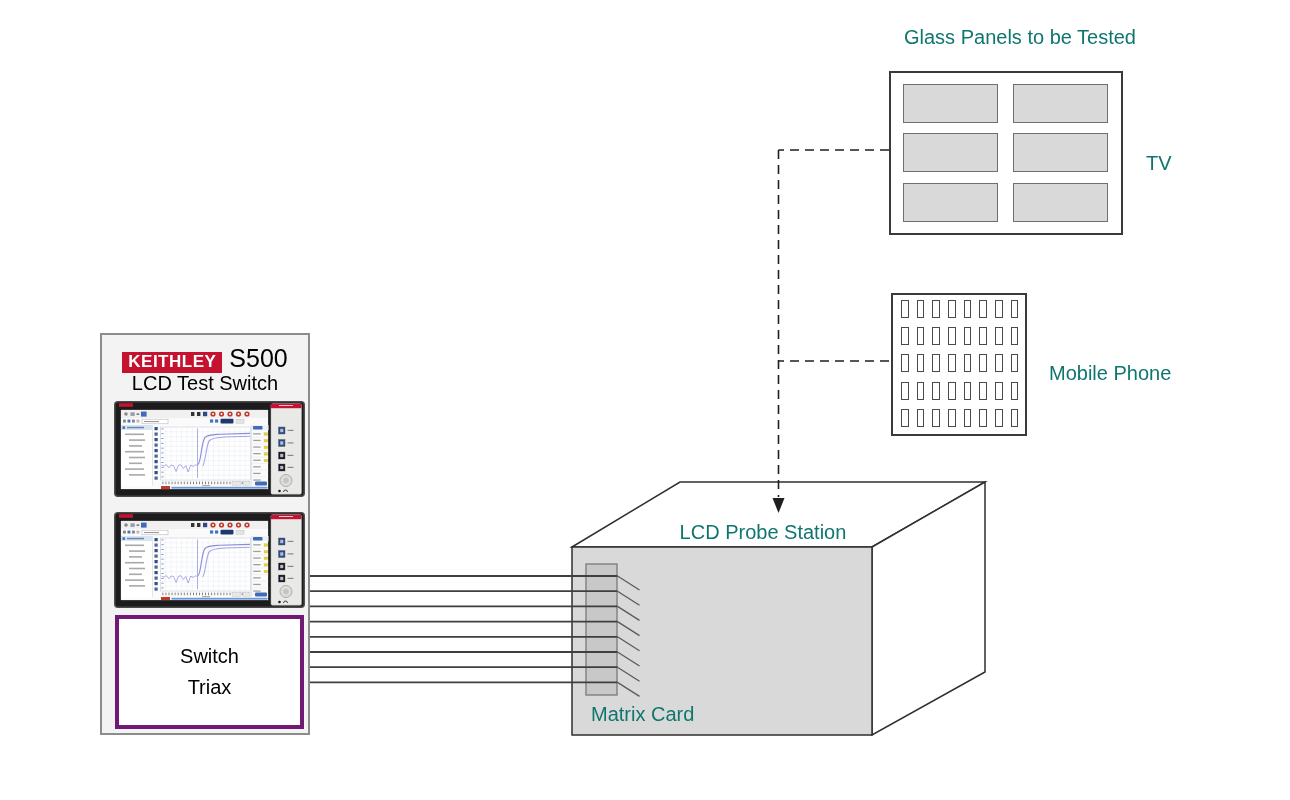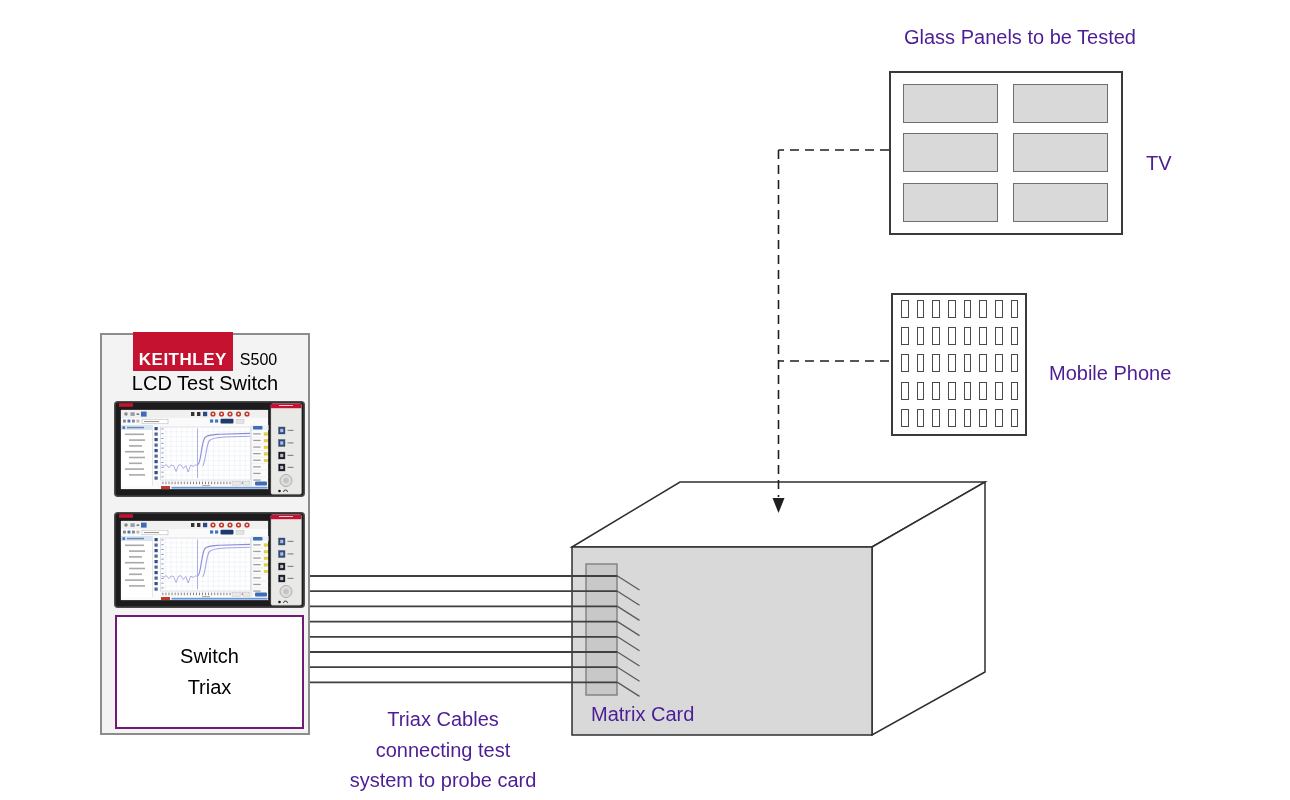--- a/index.html
+++ b/index.html
@@ -1,41 +1,41 @@
 <!DOCTYPE html>
 <html style="--keithley_red: #c41230; --panel_fill: #d9d9d9; --probe_front: #d9d9d9; --probe_card: #c8c8c8; --box_bg: #f3f3f3; --box_border: #8c8c8c; --diagram_line: #2f2f2f; --cable: #3f3f3f; --bezel: #1c1c1e; --screen_bg: #fbfbfc; --curve_blue: #8b8bdc; --toolbar_red: #c0392b; --accent_blue: #3f6db5; --navy: #1d3a6d; --badge_yellow: #e8d23f;"><head>
 <meta charset="utf-8">
 <style>
   html,body{margin:0;padding:0;background:#fff;}
   .canvas{
     position:relative;width:1290px;height:800px;background:#ffffff;overflow:hidden;
     font-family:"Liberation Sans", sans-serif;color:#000;
   }
   .layer{position:absolute;left:0;top:0;width:1290px;height:800px;}
-  .lbl{position:absolute;font-size:20px;line-height:24px;white-space:nowrap;color:#4c1d95;}
+  .lbl{position:absolute;font-size:20px;line-height:24px;white-space:nowrap;color:#0f766e;}
   .lbl.center{text-align:center;white-space:normal;}
 
   
   .tv-box{position:absolute;left:889px;top:71px;width:234px;height:164px;background:#fff;border:2px solid #3a3a3a;box-sizing:border-box;}
   .tv-panel{position:absolute;width:95px;height:39px;background:var(--panel_fill);border:1.5px solid #6f6f6f;box-sizing:border-box;}
 
   
   .mobile-box{position:absolute;left:891px;top:293px;width:136px;height:143px;background:#fff;border:2px solid #3a3a3a;box-sizing:border-box;
     display:grid;grid-template-columns:repeat(8,7.5px);grid-auto-rows:18px;column-gap:8.2px;row-gap:9.2px;padding:5px 0 0 8px;}
   .mobile-cell{width:7.5px;height:18px;background:#fff;border:1.3px solid #4a4a4a;box-sizing:border-box;}
 
   
   .keithley-box{position:absolute;left:100px;top:333px;width:210px;height:402px;background:var(--box_bg);border:2px solid var(--box_border);box-sizing:border-box;}
   .logo-row{position:absolute;left:0;top:11px;width:100%;text-align:center;font-size:20px;line-height:24px;}
-  .brand-badge{background:var(--keithley_red);color:#fff;font-weight:bold;font-size:17px;padding:18px 6px 2px 6px;letter-spacing:.5px;}
-  .model{font-size:16px;margin-left:7px;}
+  .brand-badge{background:var(--keithley_red);color:#fff;font-weight:bold;font-size:17px;padding:0 6px 2px 6px;letter-spacing:.5px;}
+  .model{font-size:25px;margin-left:7px;}
   .system-label{position:absolute;left:0;top:35px;width:100%;text-align:center;font-size:20px;line-height:26px;}
   .instrument{position:absolute;left:12px;width:191px;height:96px;}
   .instrument svg{display:block;width:191px;height:96px;}
-  .switch-box{position:absolute;left:13px;top:280px;width:189px;height:114px;background:#fff;border:2px solid #701a75;box-sizing:border-box;
+  .switch-box{position:absolute;left:13px;top:280px;width:189px;height:114px;background:#fff;border:4px solid #701a75;box-sizing:border-box;
     display:flex;flex-direction:column;align-items:center;justify-content:center;font-size:20px;line-height:31px;}
 </style>
 </head>
 <body>
 
 <div class="canvas">
 
   <svg class="layer" viewBox="0 0 1290 800">
 
     <g>
@@ -71,26 +71,22 @@
       <line x1="889" y1="150" x2="778.5" y2="150"></line>
       <line x1="889" y1="361" x2="778.5" y2="361"></line>
       <line x1="778.5" y1="150" x2="778.5" y2="497"></line>
     </g>
     <polygon points="772.5,498 784.5,498 778.5,513" fill="#1f1f1f"></polygon>
   </svg>
 
   <div class="lbl center" style="left:880px;top:25px;width:280px;">Glass Panels to be Tested</div>
   <div class="lbl" style="left:1146px;top:151px;text-align:center;">TV</div>
   <div class="lbl" style="left:1049px;top:361px;">Mobile Phone</div>
+  <div class="lbl" style="left:643px;top:520px;width:240px;text-align:center;">LCD Probe Station</div>
   <div class="lbl" style="left:591px;top:702px;">Matrix Card</div>
-  <div class="lbl center" style="left:313px;top:704px;width:260px;line-height:30.5px;">
-    <div>Triax Cables</div>
-    <div>connecting test</div>
-    <div>system to probe card</div>
-  </div>
 
   <div class="tv-box">
     <div id="tvGrid">
         <div class="tv-panel" style="left: 12px; top: 11px;"></div>
         <div class="tv-panel" style="left: 122px; top: 11px;"></div>
         <div class="tv-panel" style="left: 12px; top: 60px;"></div>
         <div class="tv-panel" style="left: 122px; top: 60px;"></div>
         <div class="tv-panel" style="left: 12px; top: 110px;"></div>
         <div class="tv-panel" style="left: 122px; top: 110px;"></div>
       </div>

